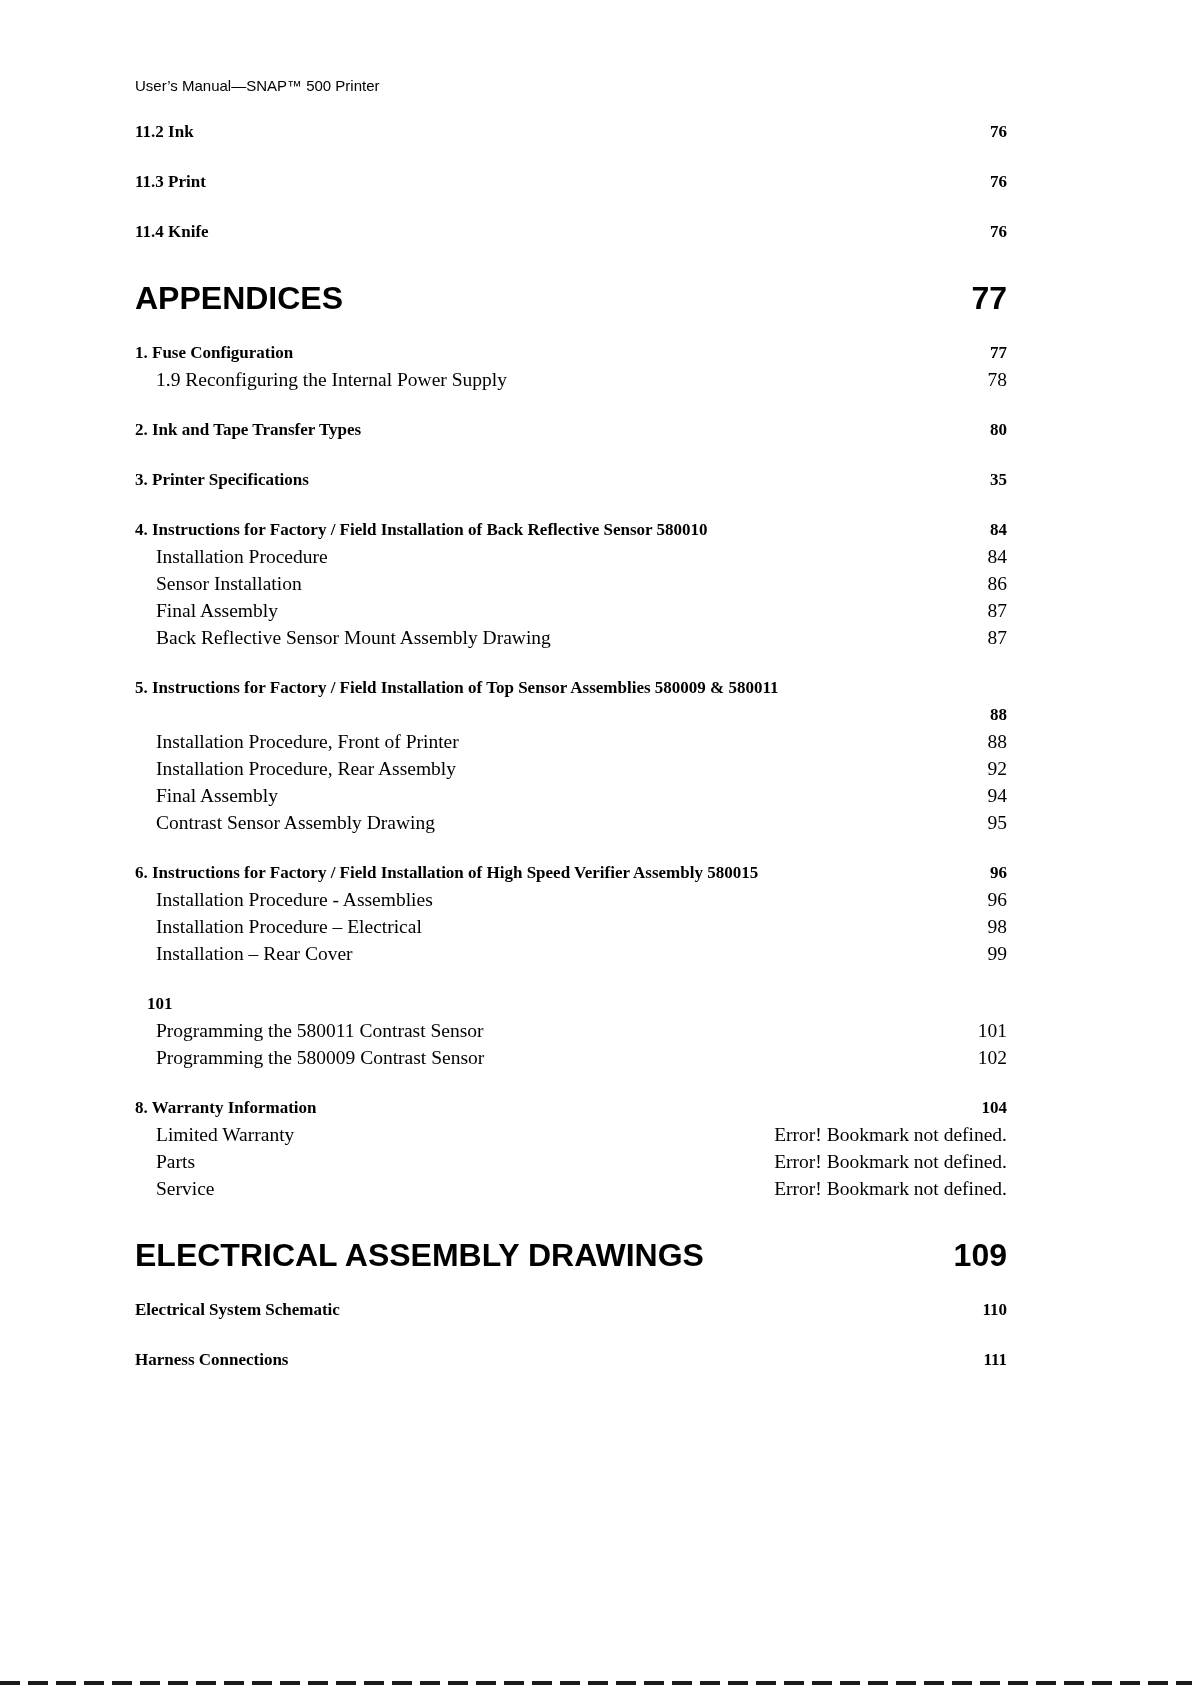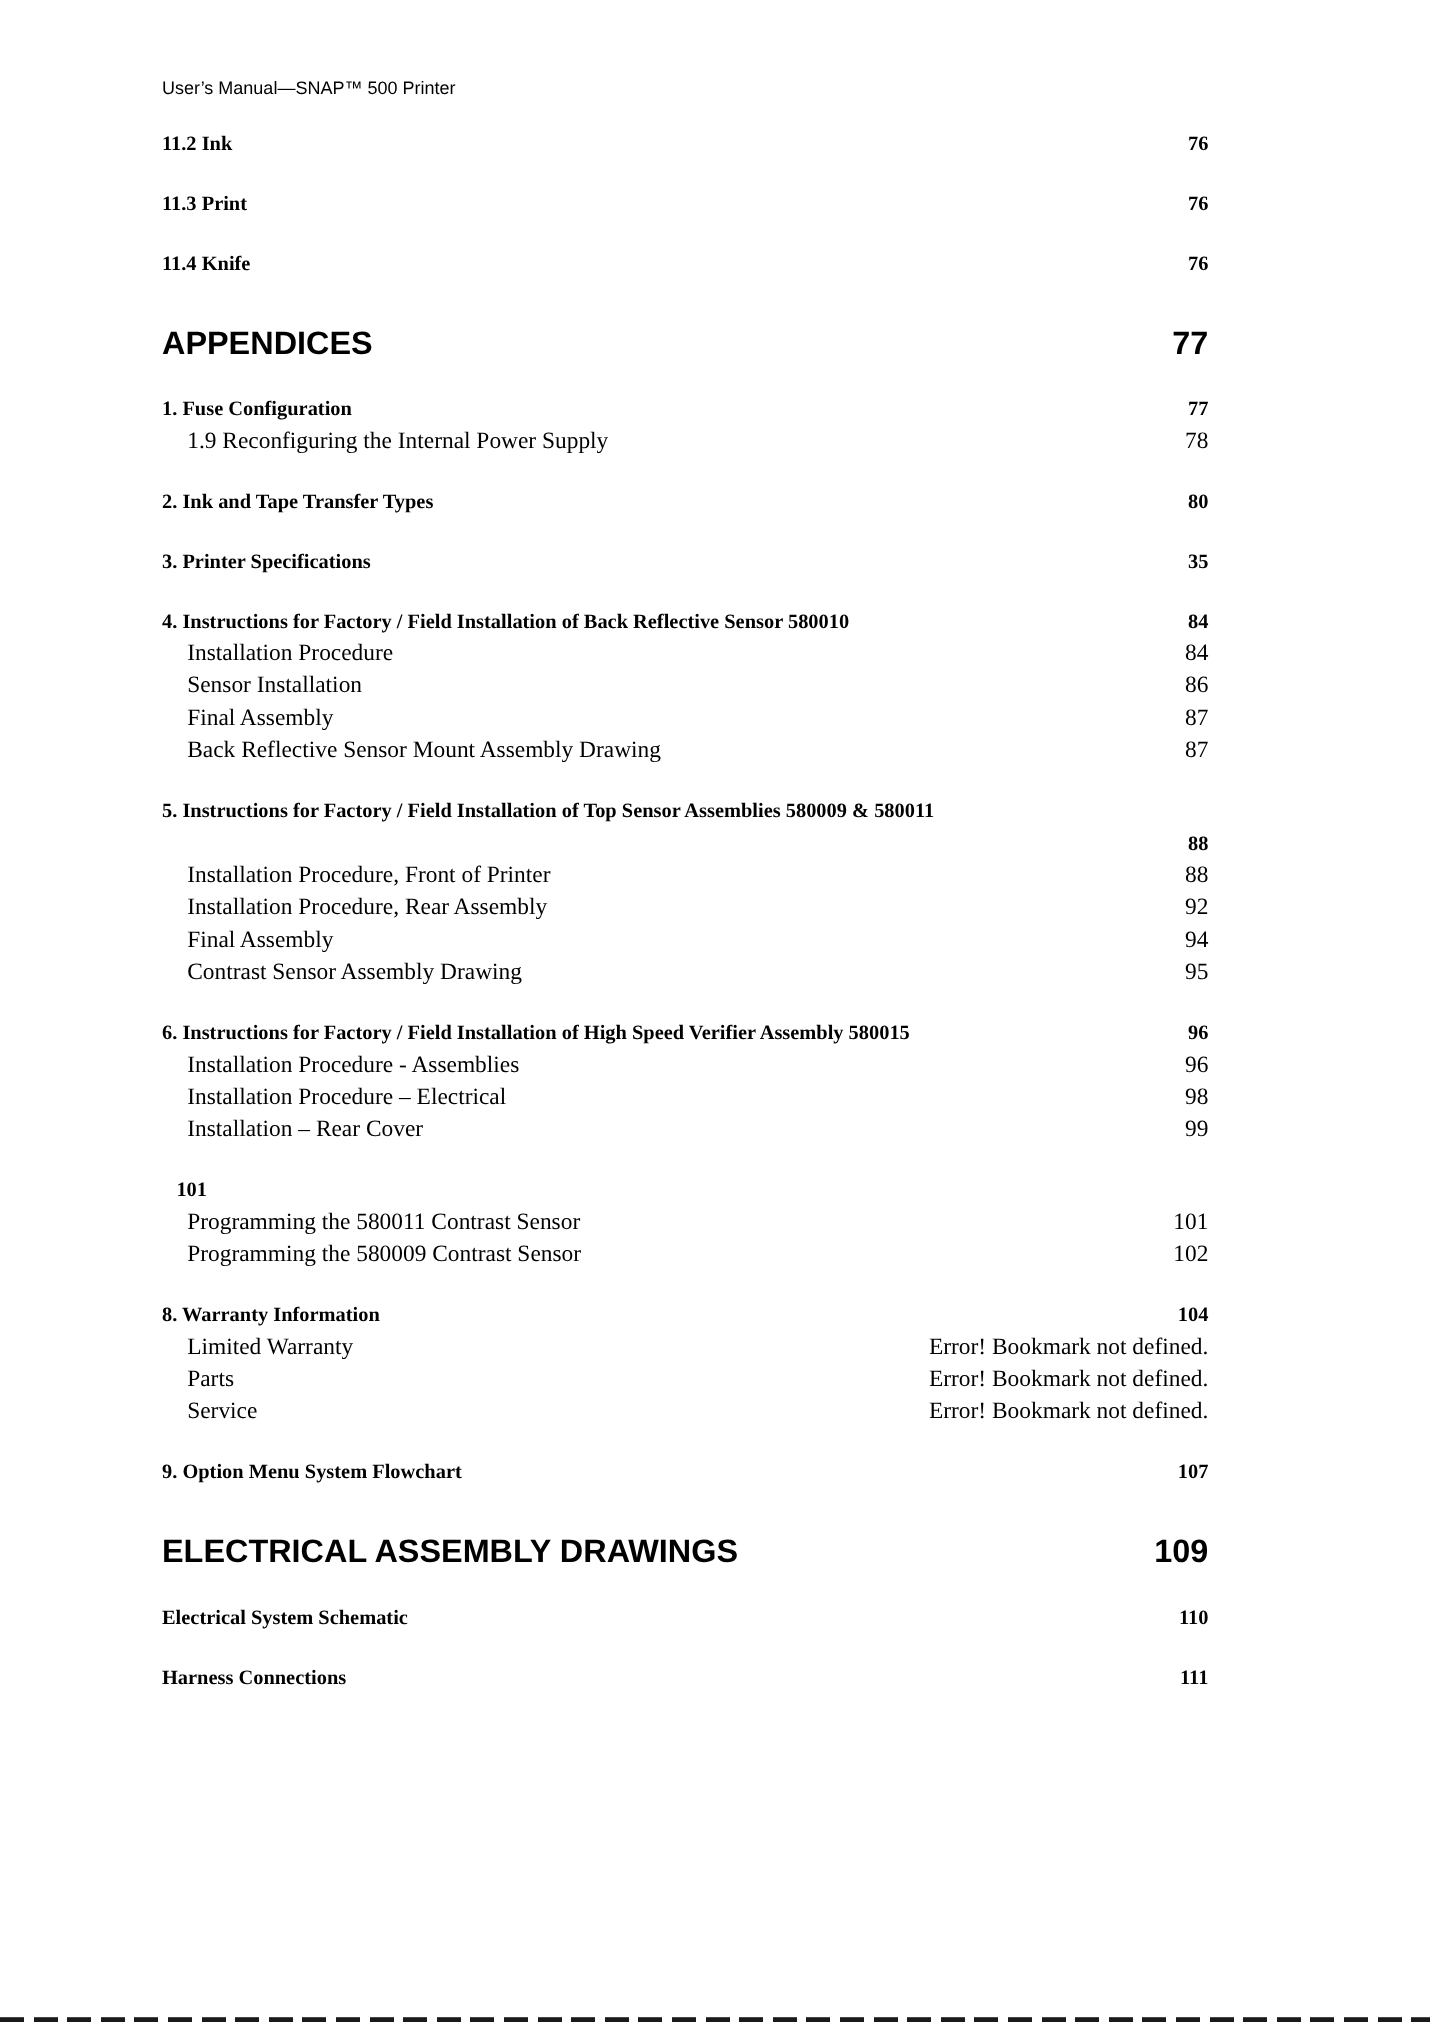--- a/index.html
+++ b/index.html
@@ -16,20 +16,21 @@
     position: absolute;
     left: 135px;
     top: 64px;
     width: 872px;
   }
   .doc-header {
     font-family: "Liberation Sans", sans-serif;
     font-size: 15px;
     line-height: 19px;
     margin-bottom: 12px;
+    margin-top: 12px;
   }
   .row {
     display: flex;
     justify-content: space-between;
     align-items: baseline;
   }
   .row .label { white-space: nowrap; }
   .row .pagenum { margin-left: 12px; white-space: nowrap; }
 
   .toc1 {
@@ -41,21 +42,21 @@
   .toc2 {
     font-size: 19.5px;
     line-height: 27px;
     font-weight: normal;
   }
   .toc2 .label { padding-left: 21px; }
   .h1 {
     margin-top: 36px;
     font-family: "Liberation Sans", sans-serif;
     font-weight: bold;
-    font-size: 27px;
+    font-size: 32px;
     line-height: 35px;
   }
   
   .wrap { display: block; }
   .wrap .label { display: block; white-space: nowrap; }
   .wrap .pagenum { display: block; text-align: right; margin-left: 0; }
   
   .error .pagenum { font-weight: normal; }
 
   .bottom-edge {
@@ -181,24 +182,20 @@
         <span class="pagenum">Error! Bookmark not defined.</span>
       </div>
       <div class="row toc2 error">
         <span class="label">Parts</span>
         <span class="pagenum">Error! Bookmark not defined.</span>
       </div>
       <div class="row toc2 error">
         <span class="label">Service</span>
         <span class="pagenum">Error! Bookmark not defined.</span>
       </div>
-      <div class="row toc1">
-        <span class="label">9. Option Menu System Flowchart</span>
-        <span class="pagenum">107</span>
-      </div>
       <div class="row h1">
         <span class="label">ELECTRICAL ASSEMBLY DRAWINGS</span>
         <span class="pagenum">109</span>
       </div>
       <div class="row toc1">
         <span class="label">Electrical System Schematic</span>
         <span class="pagenum">110</span>
       </div>
       <div class="row toc1">
         <span class="label">Harness Connections</span>

